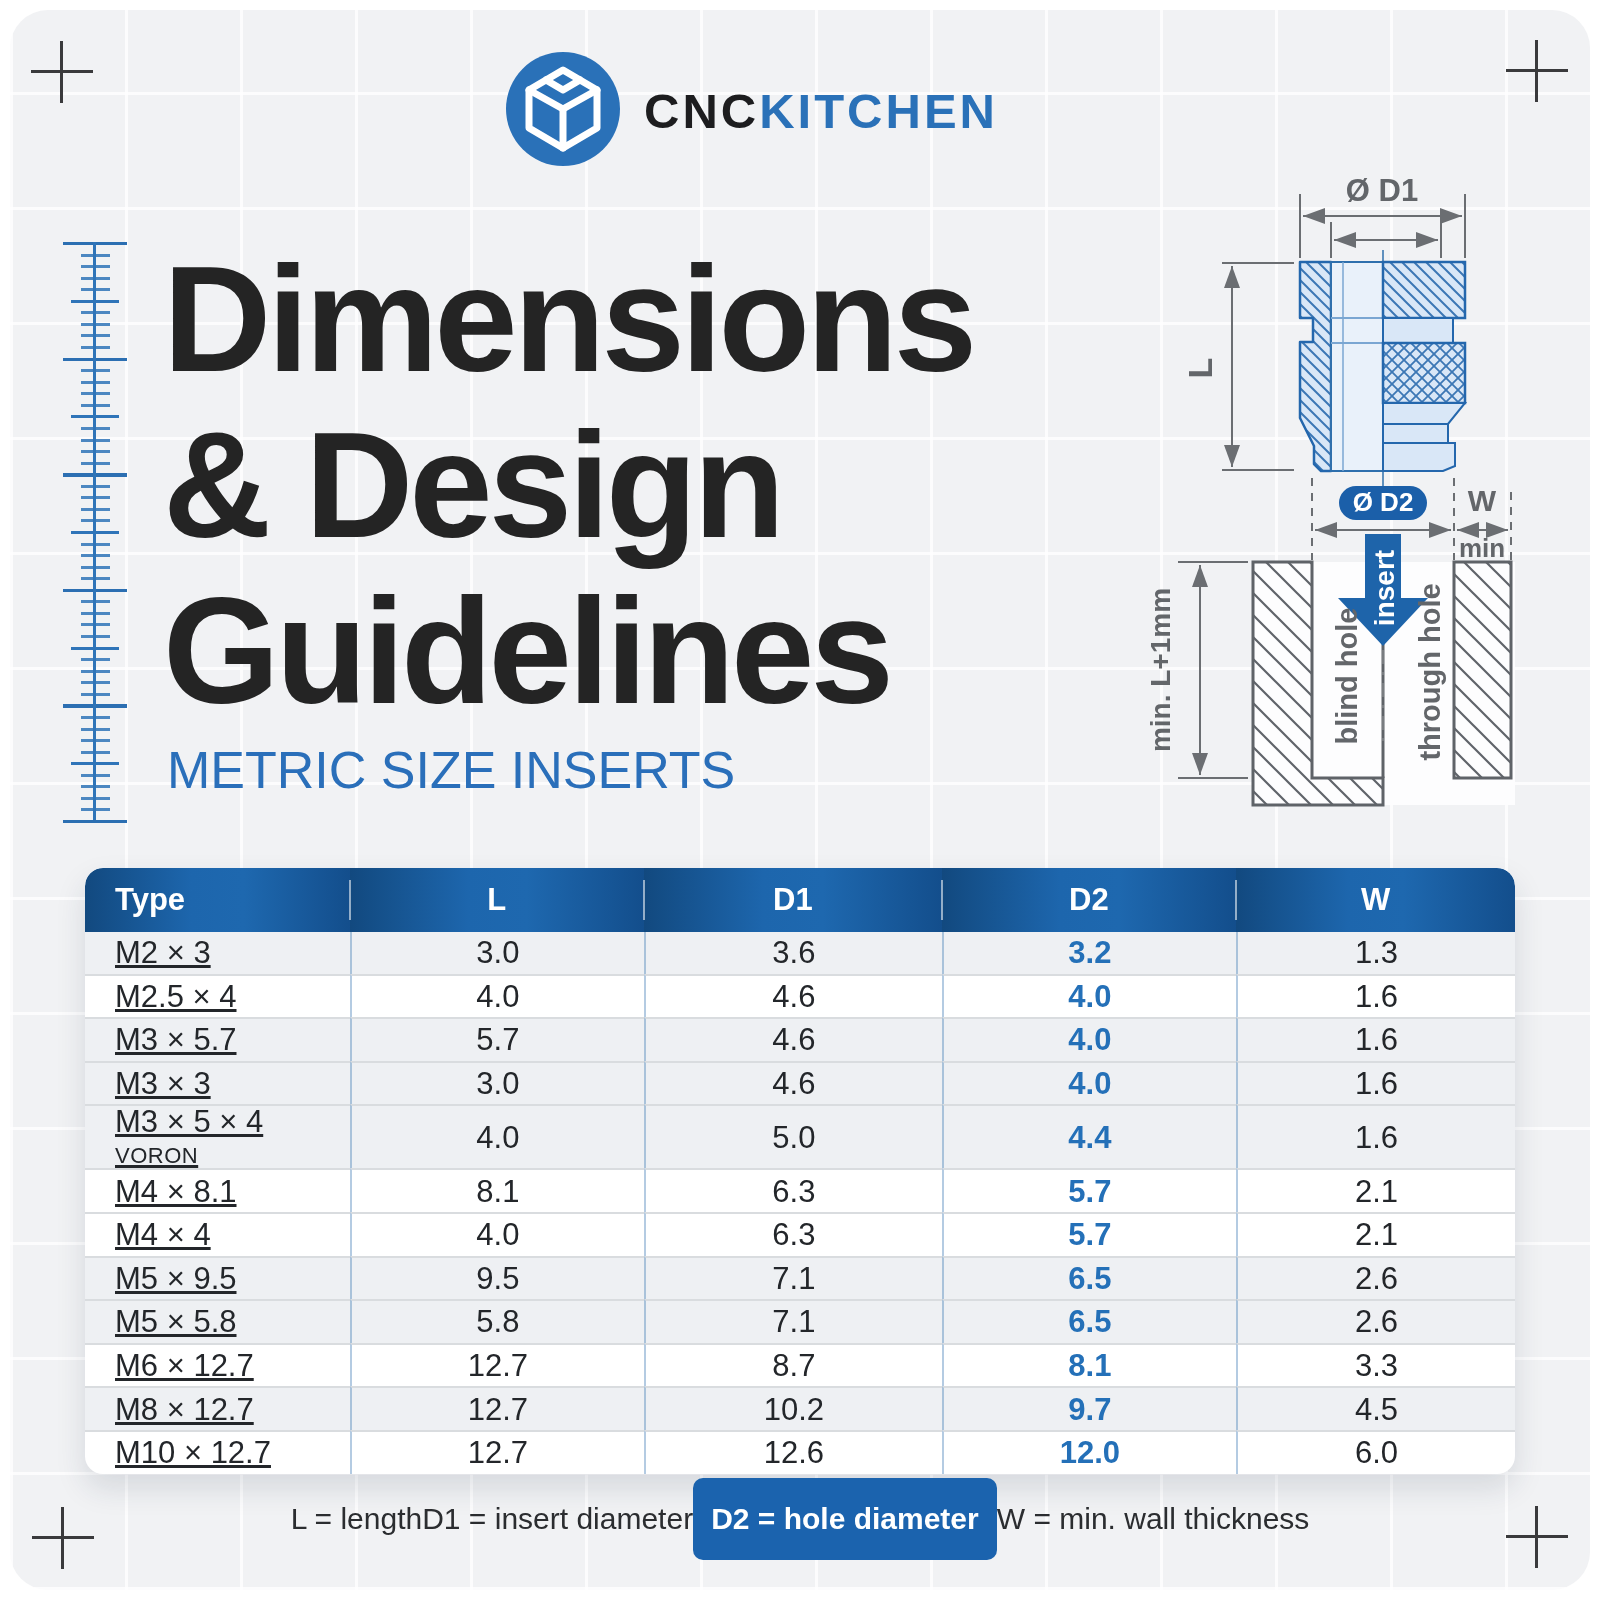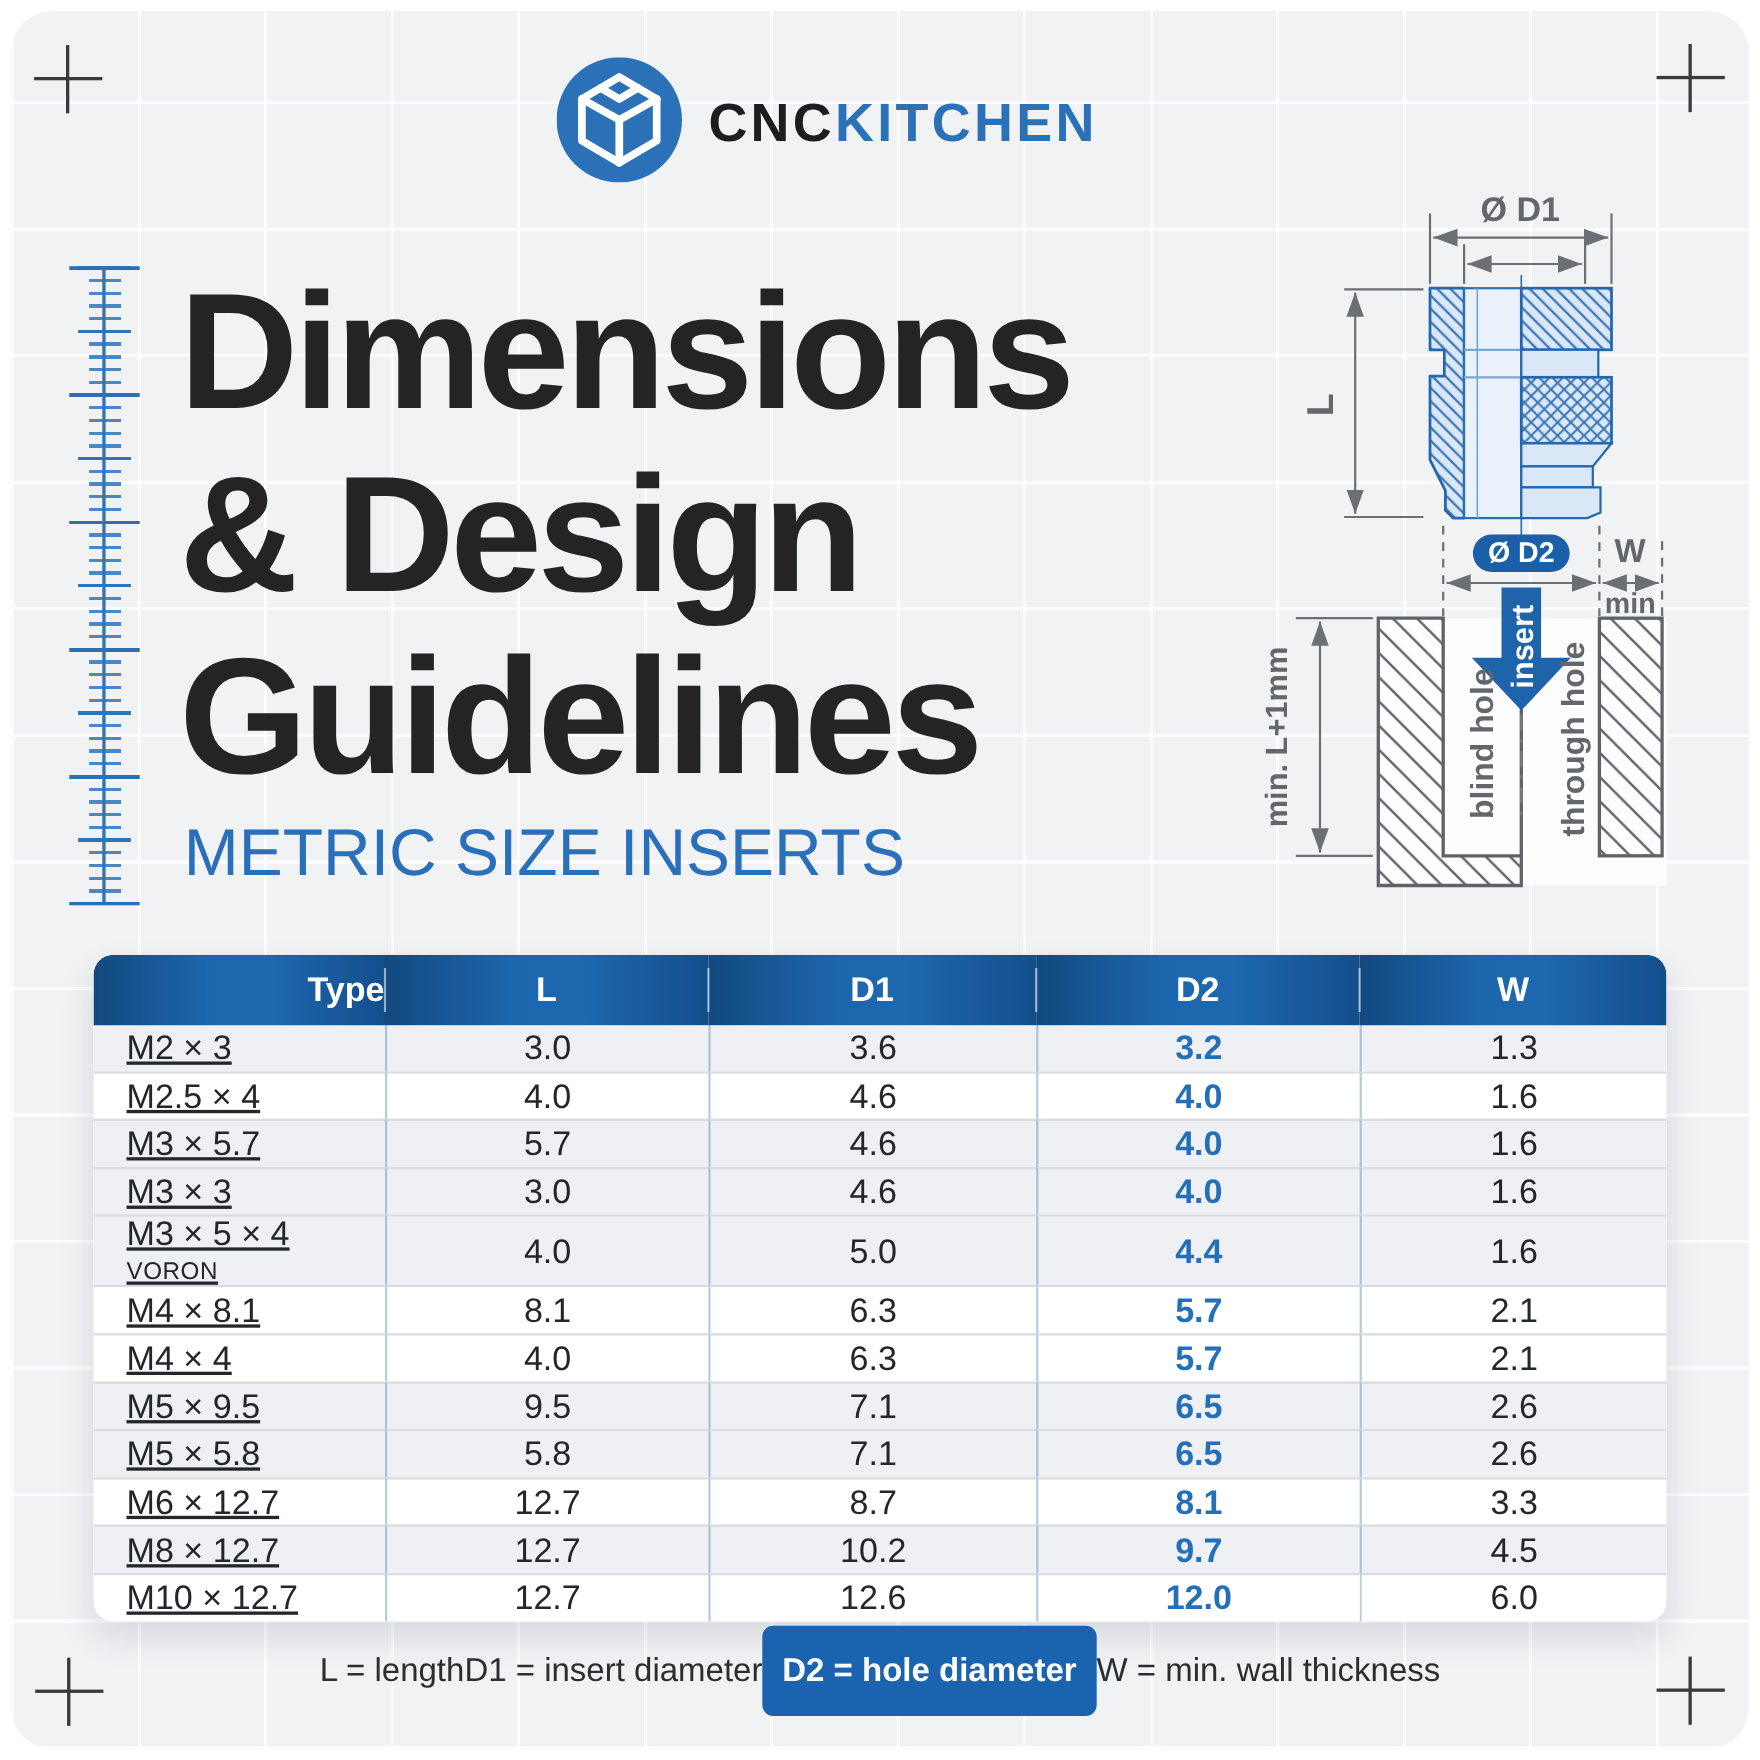--- a/index.html
+++ b/index.html
@@ -26,31 +26,31 @@
   .ruler .line{position:absolute;left:30px;top:0;width:3px;height:578px;background:#2f74b8;}
   .ruler .t-minor{position:absolute;left:18px;width:29px;top:0;height:581px;
      background:repeating-linear-gradient(180deg, rgba(47,116,184,.85) 0 3px, transparent 3px 11.56px);}
   .ruler .t-mid{position:absolute;left:8px;width:48px;top:0;height:581px;
      background:repeating-linear-gradient(180deg, #2f74b8 0 3px, transparent 3px 57.8px);}
   .ruler .t-major{position:absolute;left:0;width:64px;top:0;height:581px;
      background:repeating-linear-gradient(180deg, #2c6fb2 0 3.5px, transparent 3.5px 115.6px);}
   
   .hero-title{position:absolute;left:163px;top:236px;font-size:150px;line-height:166px;
      font-weight:700;letter-spacing:-4px;color:#242424;}
-  .hero-subtitle{position:absolute;left:167px;top:740px;font-size:60px;color:#2a6fba;letter-spacing:0px;}
+  .hero-subtitle{position:absolute;left:167px;top:740px;font-size:52px;color:#2a6fba;letter-spacing:0px;}
   
   .diagram{position:absolute;left:1148px;top:158px;width:382px;height:666px;}
   
   .spec-table{position:absolute;left:85px;top:868px;width:1430px;border-collapse:separate;border-spacing:0;
      table-layout:fixed;background:#ffffff;border-radius:18px;overflow:hidden;
      box-shadow:0 14px 30px rgba(30,45,70,.13);font-size:31px;color:#23262a;}
   .spec-table thead th{height:64px;font-weight:700;color:#fff;position:relative;
      background:linear-gradient(90deg,#12497f 0%,#1d66ad 40%,#1e68af 60%,#134e8c 100%);
      text-align:center;padding:0;}
-  .spec-table thead th:first-child{text-align:right;border-top-left-radius:18px;}
+  .spec-table thead th:first-child{text-align:left;padding-left:30px;border-top-left-radius:18px;}
   .spec-table thead th:last-child{border-top-right-radius:18px;}
   .spec-table thead th:not(:first-child)::before{content:"";position:absolute;left:-1px;top:12px;bottom:12px;
      width:2px;background:rgba(255,255,255,.55);}
   .spec-table td{height:41.6px;padding:0;text-align:center;border-top:2px solid #d9dcdf;line-height:1;}
   .spec-table tbody tr:first-child td{border-top:none;}
   .spec-table td:first-child{text-align:left;padding-left:30px;text-decoration:underline;}
   .spec-table td:not(:first-child){border-left:2px solid rgba(58,118,178,.38);}
   .spec-table td:nth-child(4){font-weight:700;color:#2470b8;}
   .spec-table tr.shaded{background:#eef0f3;}
   .spec-table tbody tr:last-child td:first-child{border-bottom-left-radius:18px;}

